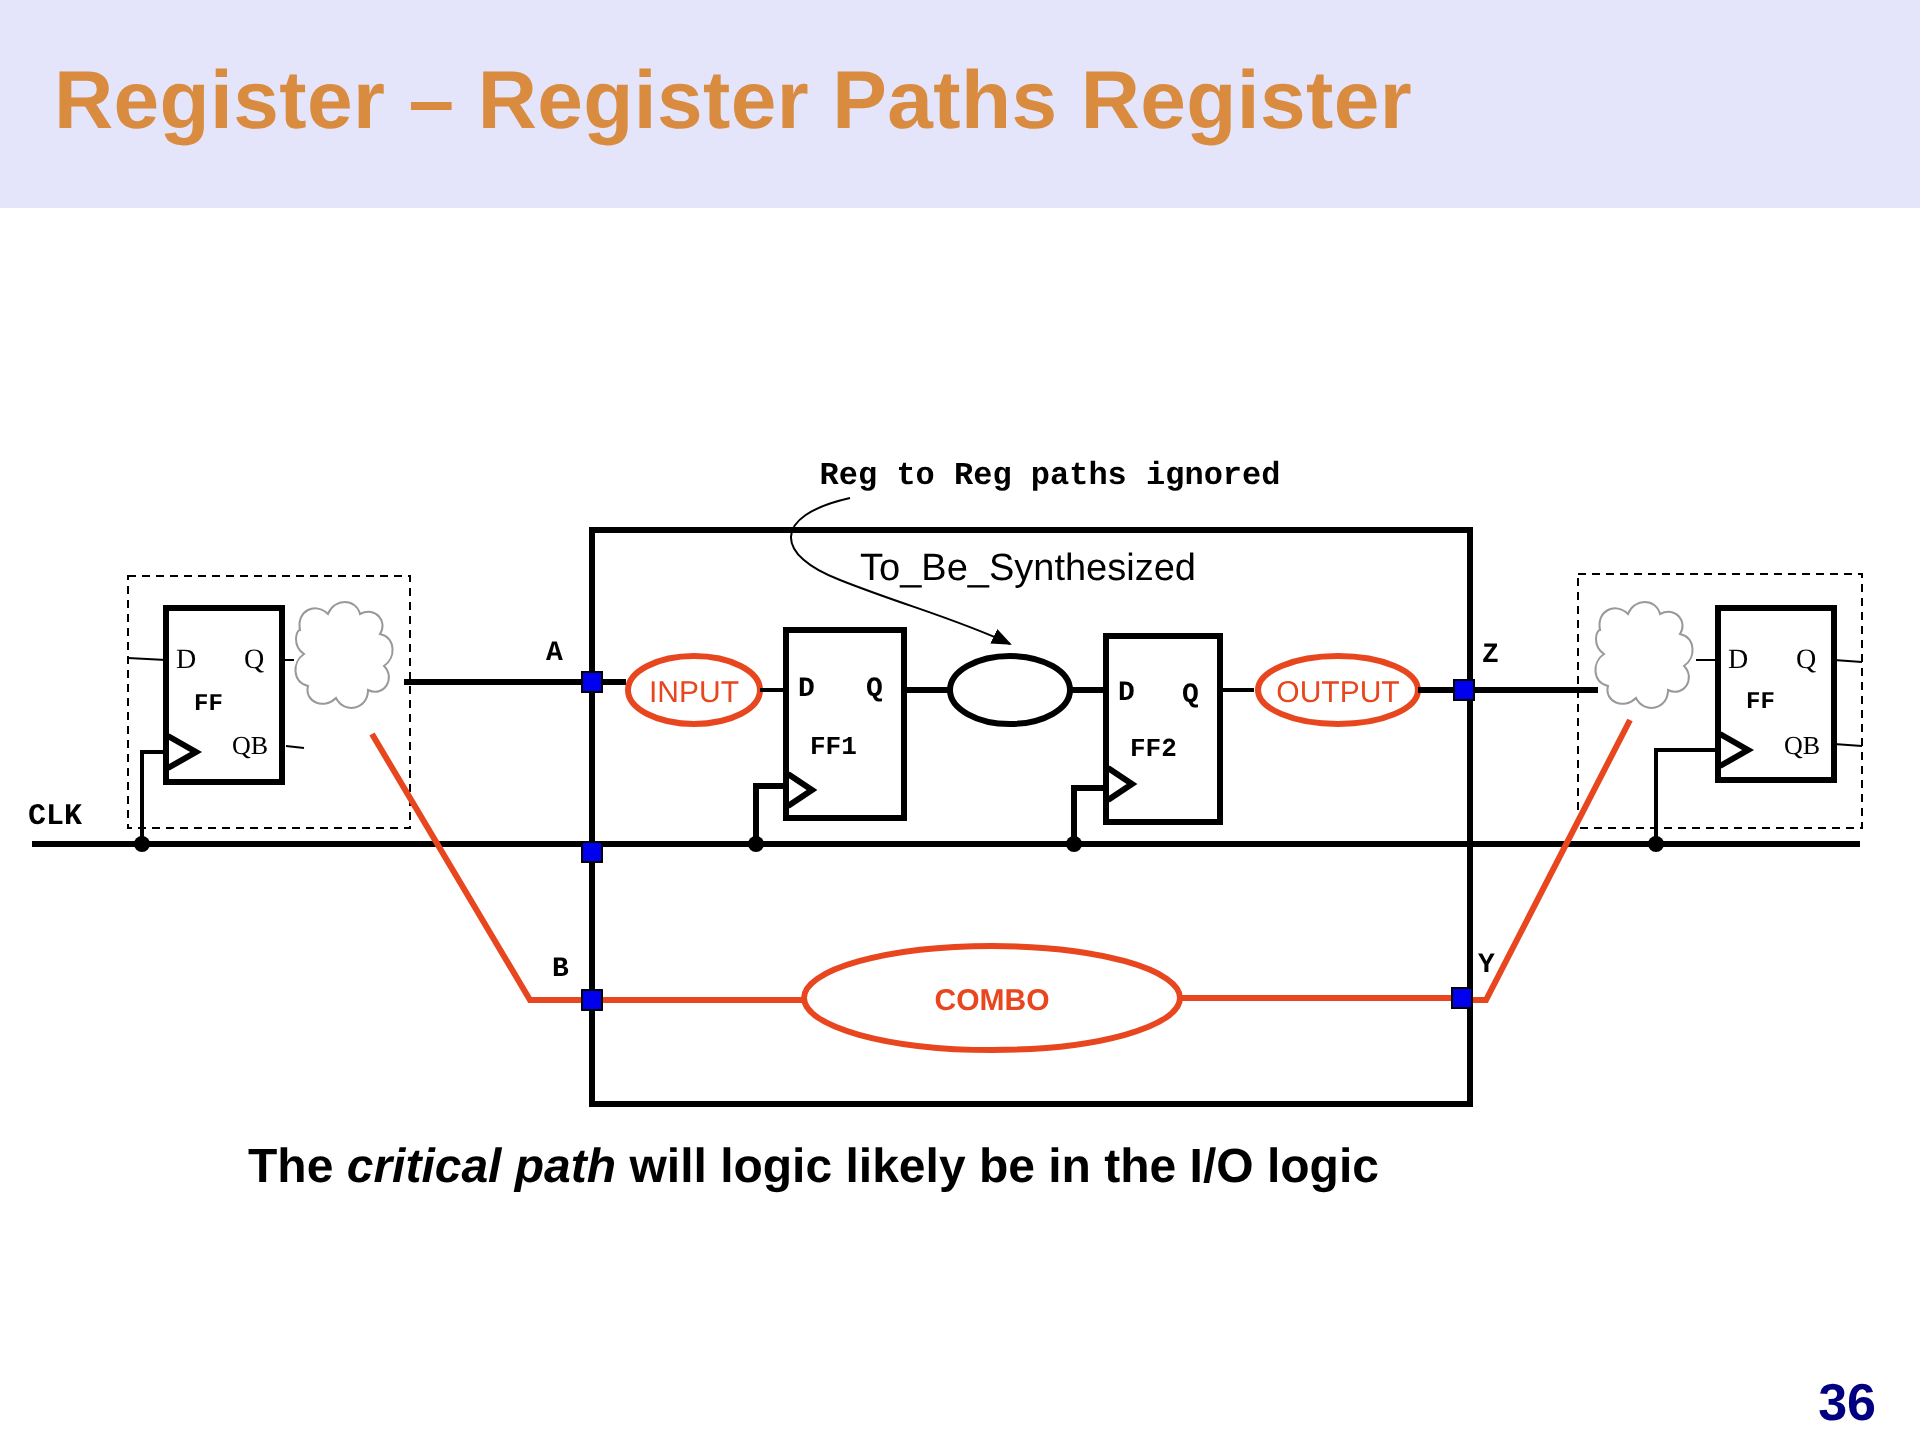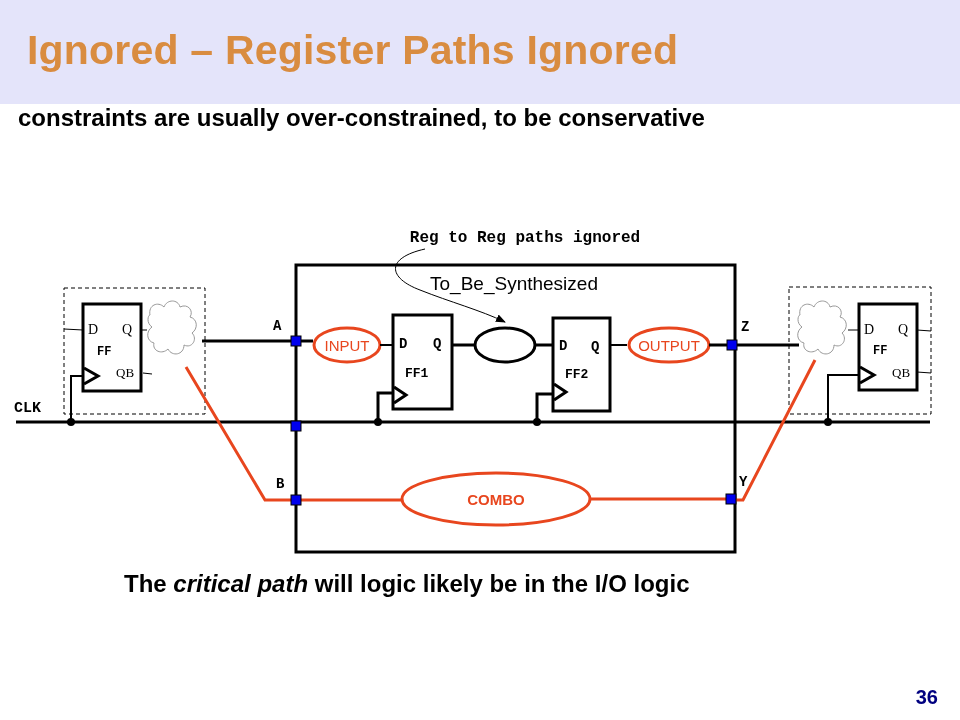--- a/index.html
+++ b/index.html
@@ -2,33 +2,32 @@
 <html><head>
 <meta charset="utf-8">
 <style>
   html, body { margin:0; padding:0; }
   body { width:960px; height:720px; position:relative; background:#ffffff; overflow:hidden; font-family:"Liberation Sans", sans-serif; }
   .header-band { position:absolute; left:0; top:0; width:960px; height:104px; background:#e4e4fa; }
   .slide-title { position:absolute; left:27px; top:27px; font-size:41px; font-weight:bold; color:#d98c40; letter-spacing:0.2px; white-space:nowrap; }
   .subtitle { position:absolute; left:18px; top:99px; font-size:24px; font-weight:bold; color:#000; line-height:38px; white-space:nowrap; }
   .conclusion { position:absolute; left:124px; top:570px; font-size:24px; font-weight:bold; color:#000; white-space:nowrap; }
   .conclusion i { font-style:italic; }
-  .page-number { position:absolute; right:22px; top:686px; font-size:20px; font-weight:bold; color:#000080; }
+  .page-number { position:absolute; right:22px; top:686px; font-size:26px; font-weight:bold; color:#000080; }
   svg.diagram { position:absolute; left:0; top:0; }
   .mono { font-family:"Liberation Mono", monospace; font-weight:bold; }
   .serif { font-family:"Liberation Serif", serif; }
   .sans { font-family:"Liberation Sans", sans-serif; }
 </style>
 </head>
 <body>
 
 <div class="header-band"></div>
-<div class="slide-title">Ignored – Register Paths Ignored</div>
+<div class="slide-title">Register – Register Paths Register</div>
 <div class="subtitle">
-  <div>constraints are usually over-constrained, to be conservative</div>
 </div>
 
 <svg class="diagram" width="960" height="720" viewBox="0 0 960 720">
   <defs>
     <marker id="arrowhead" markerWidth="10" markerHeight="8" refX="9" refY="4" orient="auto">
       <path d="M0,0 L10,4 L0,8 Z" fill="#000"></path>
     </marker>
   </defs>
 
   <text class="mono" x="525" y="242" font-size="16" text-anchor="middle">Reg to Reg paths ignored</text>

